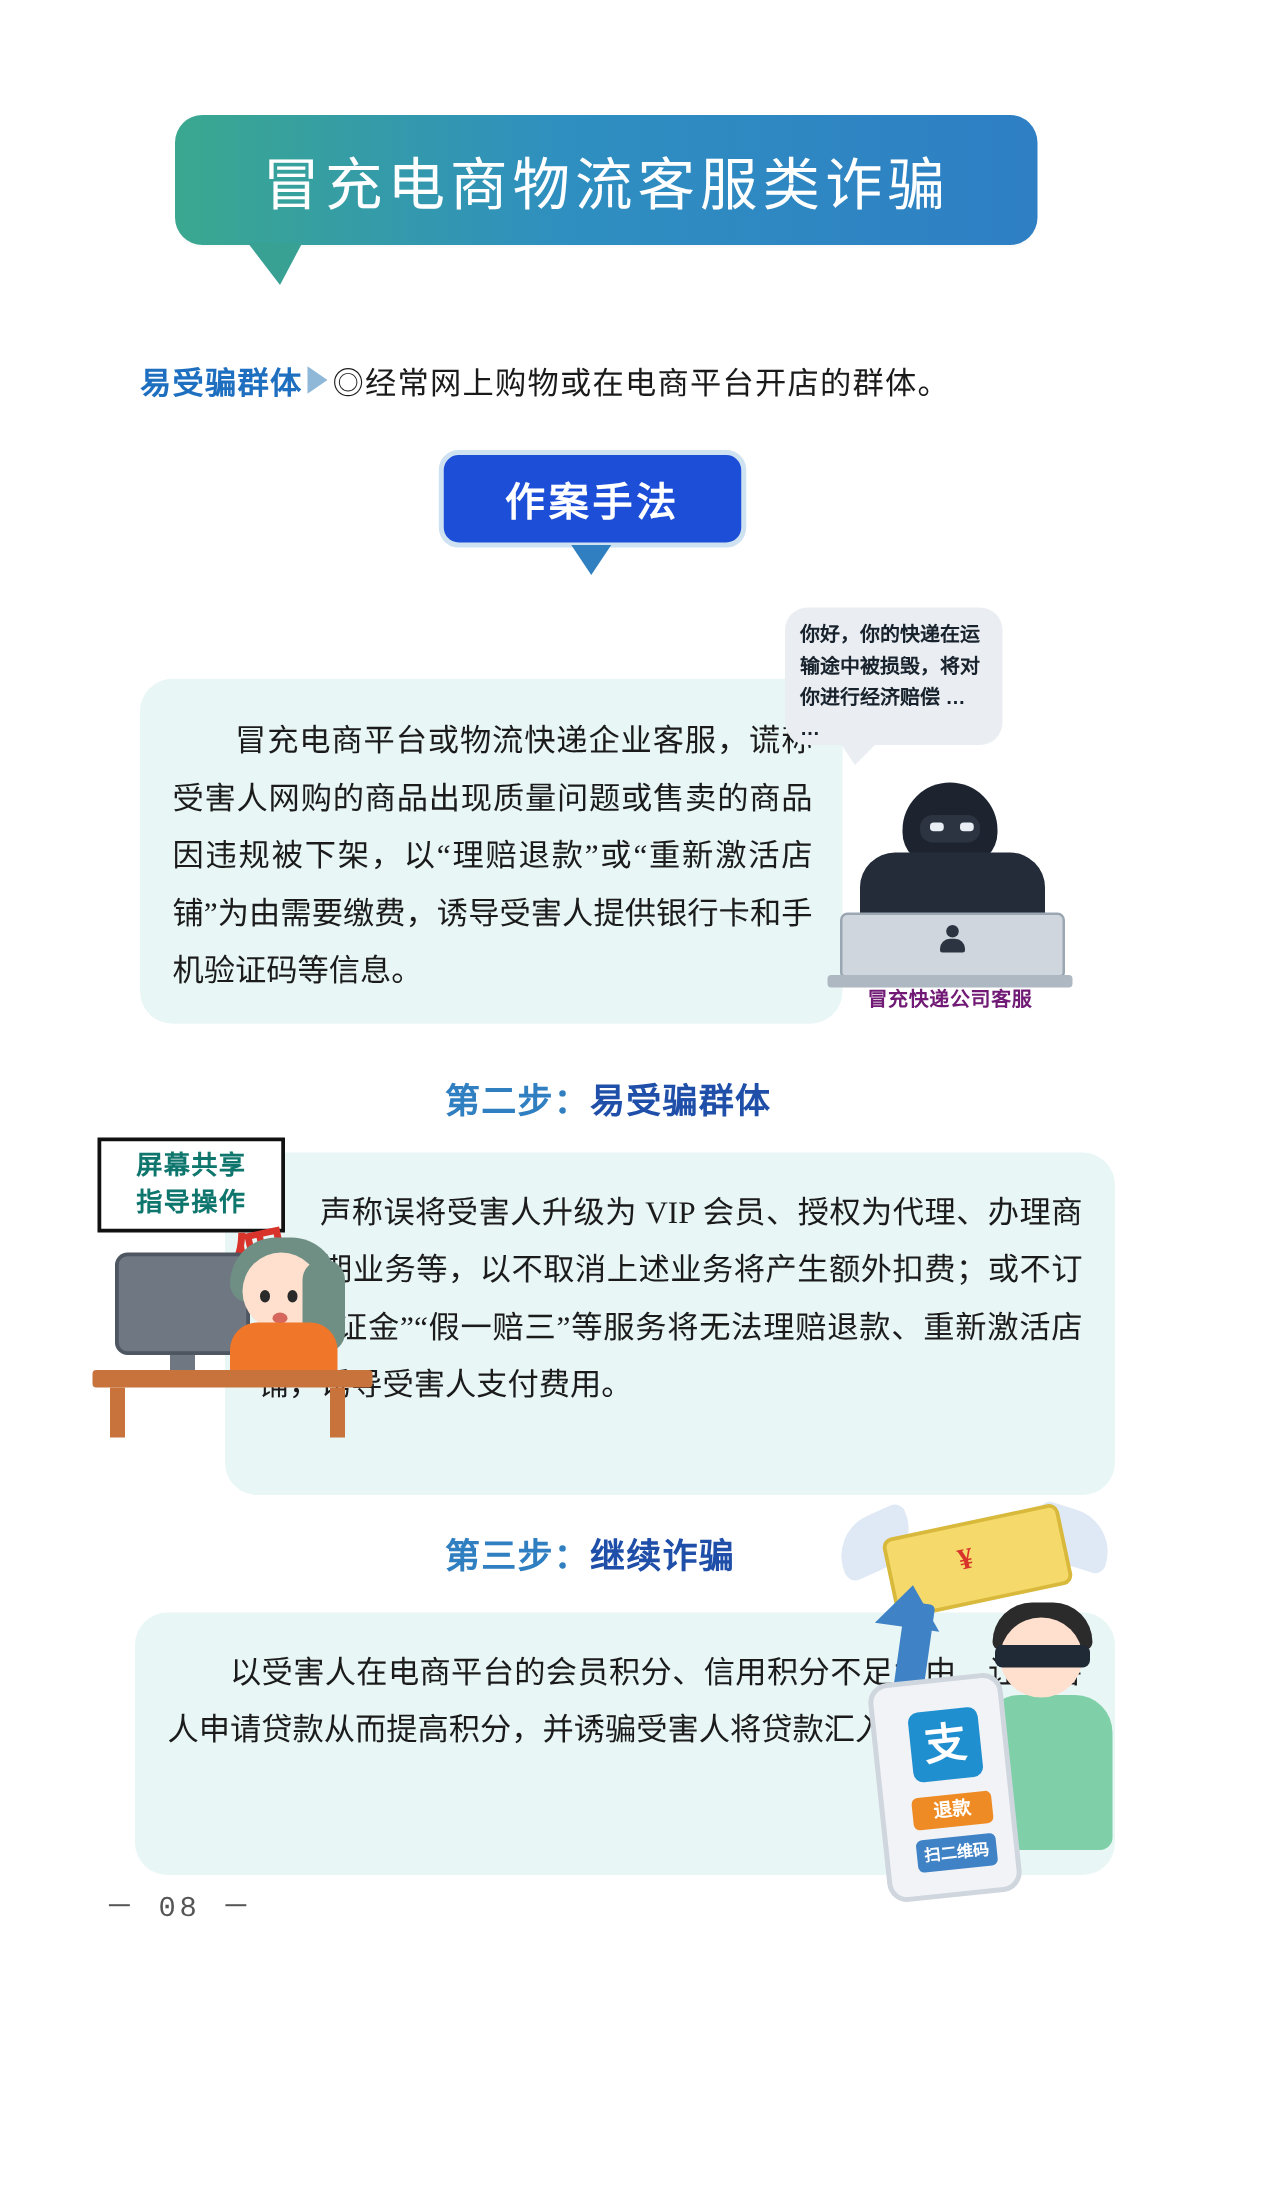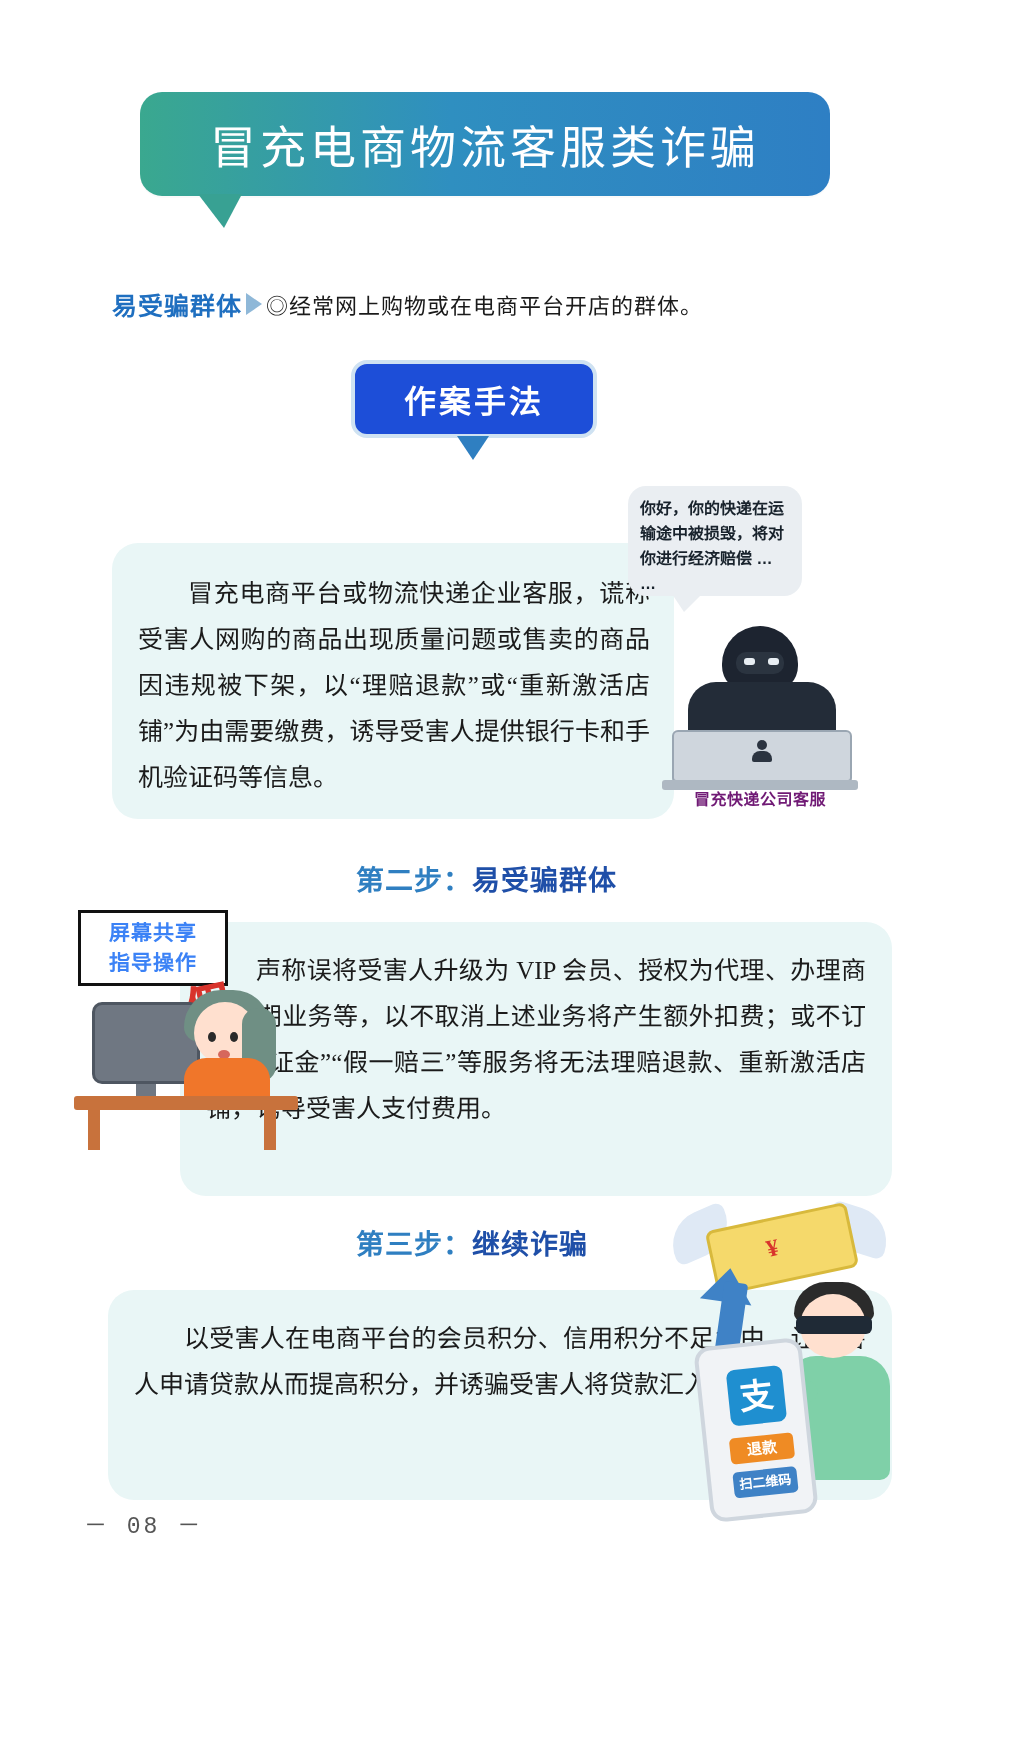--- a/index.html
+++ b/index.html
@@ -50,21 +50,21 @@
     letter-spacing:1px;
   }
   .victim-arrow{
     width:0;height:0;
     border-top:11px solid transparent;
     border-bottom:11px solid transparent;
     border-left:16px solid #8fb8d8;
     margin:0 4px;
   }
   .victim-text{
-    font-size:22px;color:#1a1a1a;letter-spacing:1px;
+    font-size:25px;color:#1a1a1a;letter-spacing:1px;
     font-family:"Liberation Serif", serif;
   }
 
   
   .method-wrap{position:absolute;left:351px;top:360px;width:246px;}
   .method-badge{
     background:#1d4ed8;border-radius:16px;height:70px;
     display:flex;align-items:center;justify-content:center;
     border:4px solid #cfe2f2;
   }
@@ -168,21 +168,21 @@
   }
 
   
   #ill2{position:absolute;left:78px;top:898px;width:230px;height:260px;}
   .share-note{
     position:absolute;left:0;top:12px;width:150px;height:76px;
     background:#ffffff;border:3px solid #111;box-sizing:border-box;
     display:flex;flex-direction:column;align-items:center;justify-content:center;
   }
   .share-note span{
-    font-size:21px;font-weight:bold;color:#3b82f6;line-height:30px;
+    font-size:21px;font-weight:bold;color:#0f766e;line-height:30px;
     font-family:"Liberation Sans", sans-serif;letter-spacing:1px;
   }
   .fake-stamp{
     position:absolute;left:108px;top:72px;
     color:#d8342c;font-size:44px;font-weight:bold;
     font-family:"Liberation Serif", serif;
     transform:rotate(-12deg);
     -webkit-text-stroke:1px #d8342c;
   }
   .monitor{

